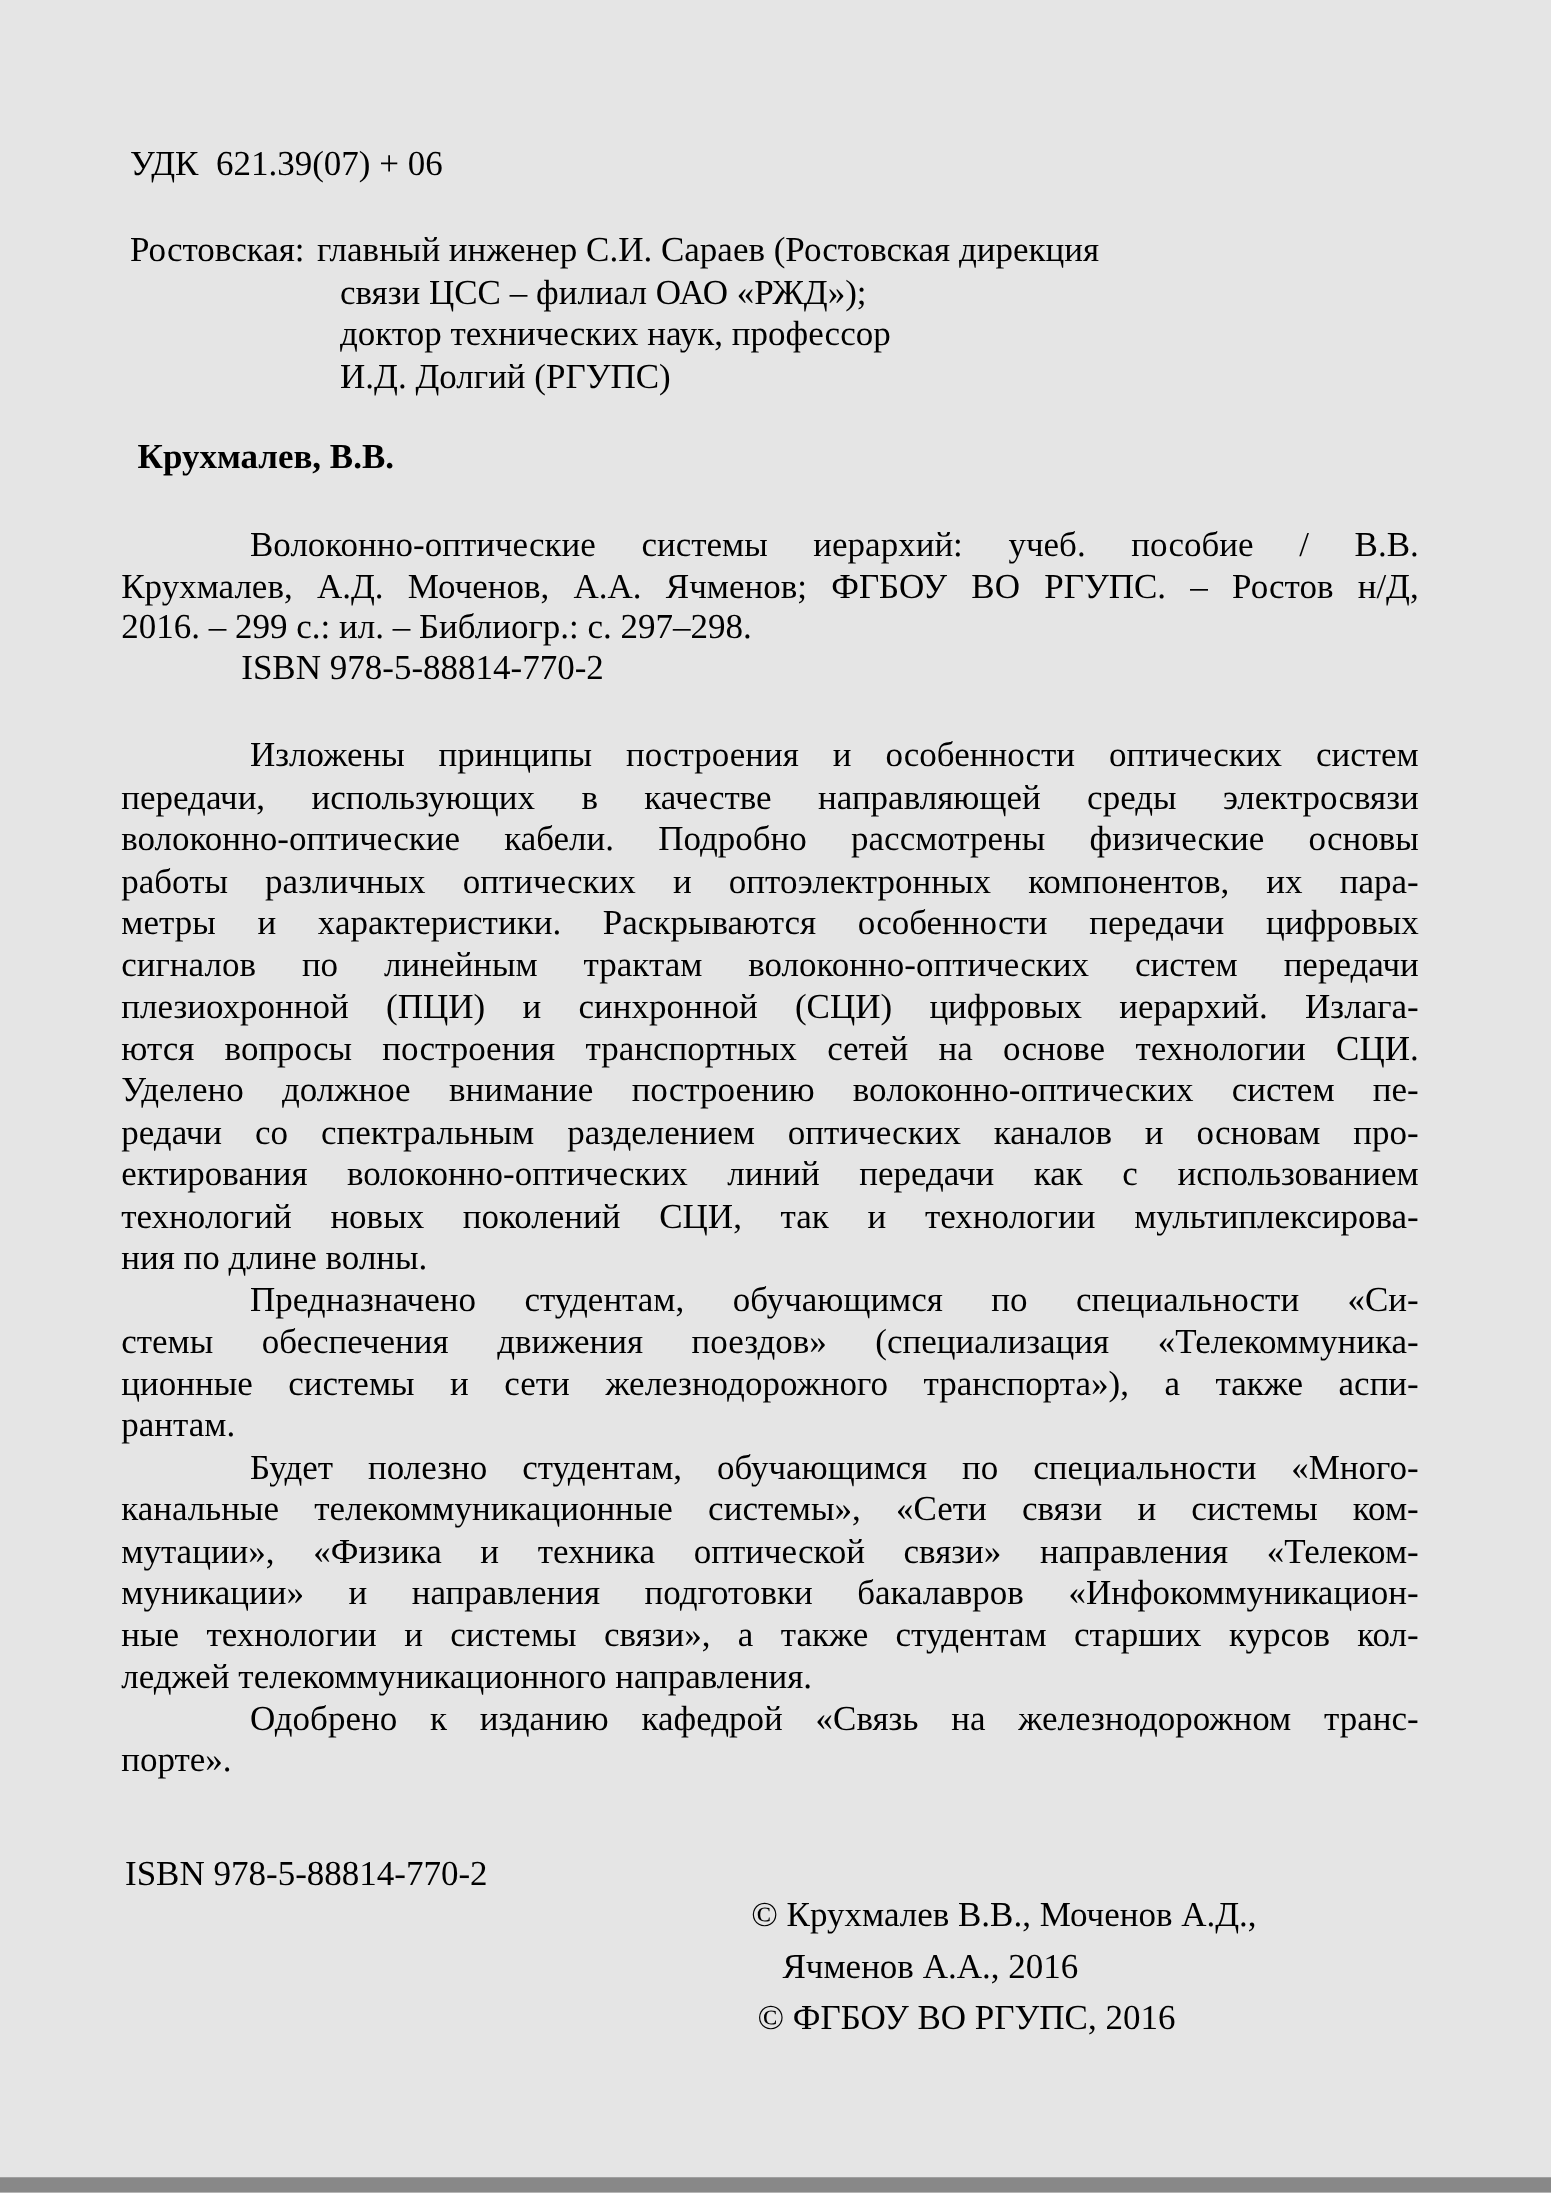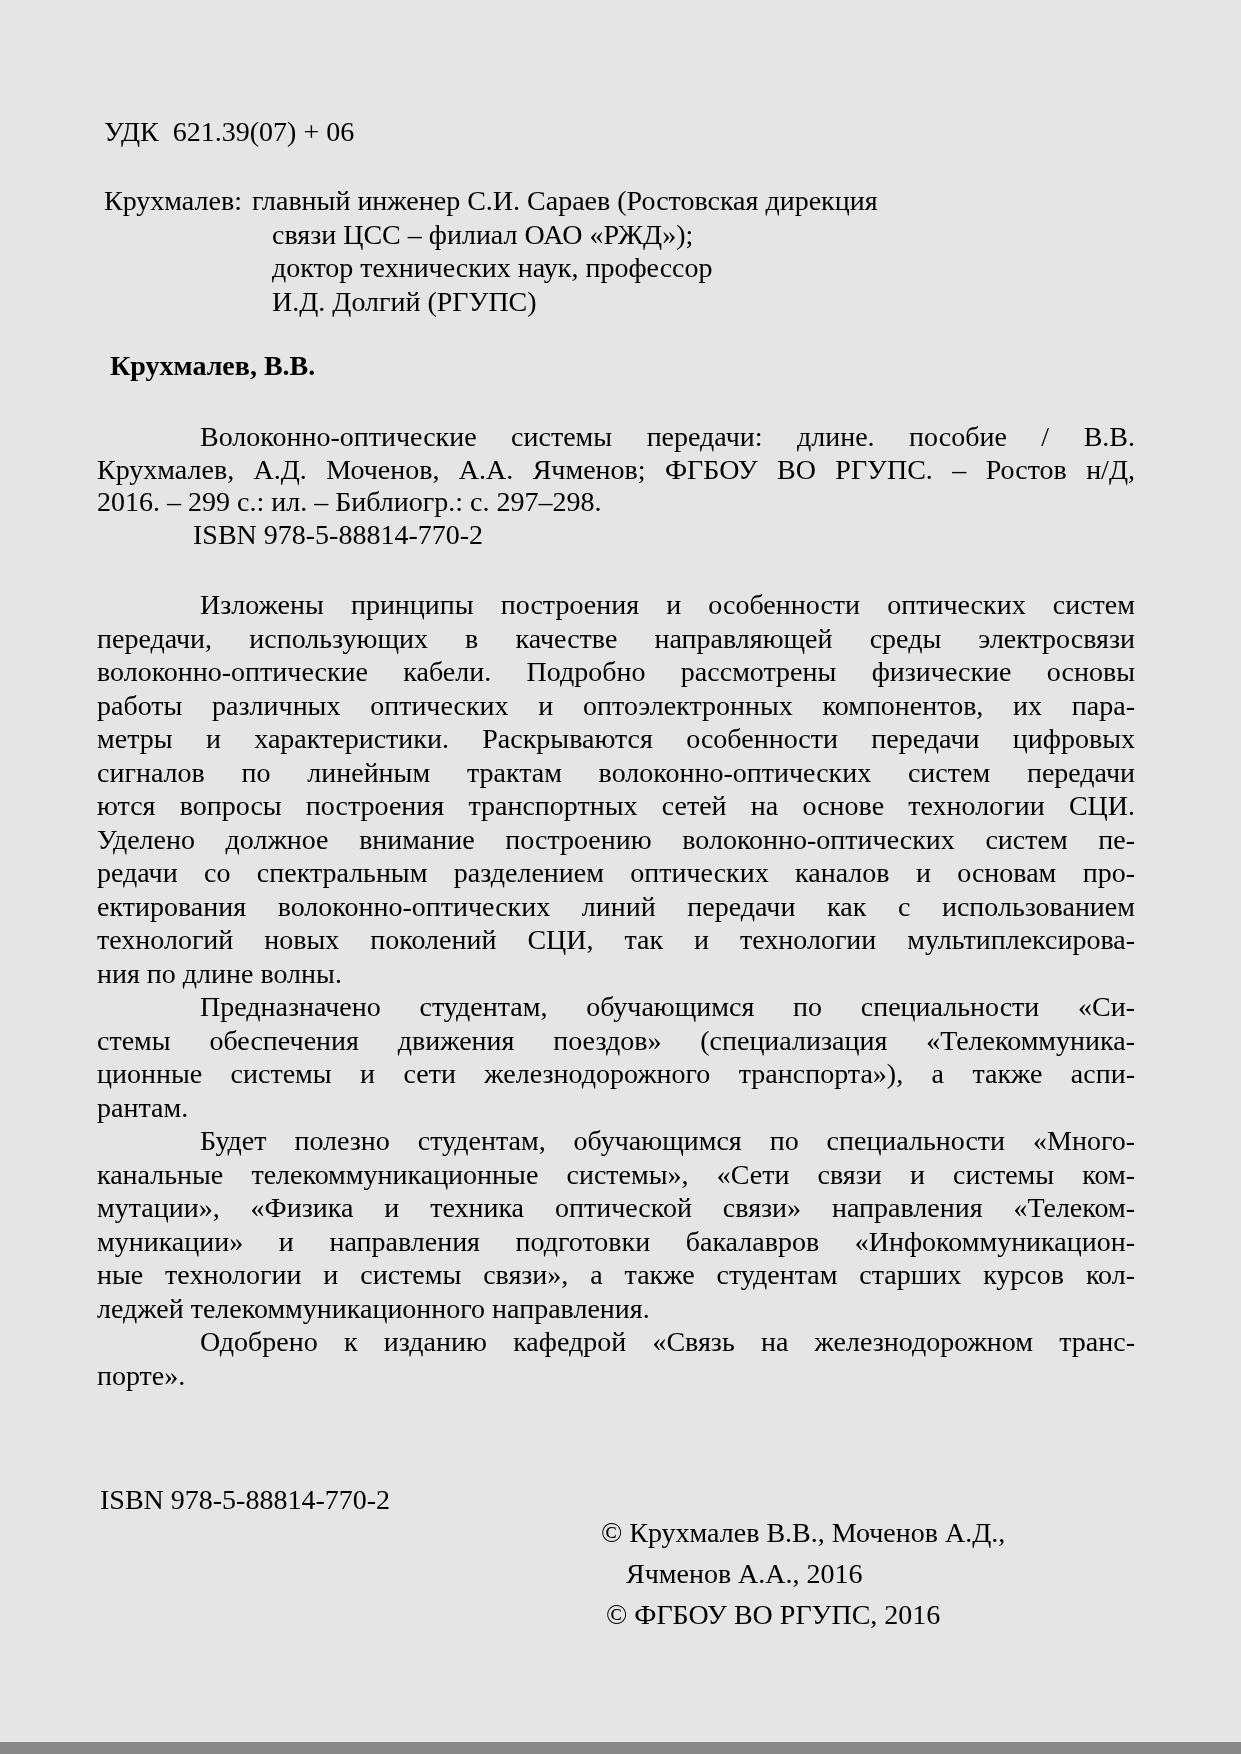--- a/index.html
+++ b/index.html
@@ -39,42 +39,43 @@
   #copyright .c3 { padding-left: 5px; }
 </style>
 </head>
 <body>
 
 <div class="page">
 
   <div id="udk" class="abs body-text">УДК  621.39(07) + 06</div>
 
   <div id="reviewers" class="abs body-text">
-    <div><span class="label">Крухмалев:</span><span>главный инженер С.И. Сараев (Ростовская дирекция</span></div>
+    <div><span class="label">Ростовская:</span><span>главный инженер С.И. Сараев (Ростовская дирекция</span></div>
     <div class="cont">связи ЦСС – филиал ОАО «РЖД»);</div>
     <div class="cont">доктор технических наук, профессор</div>
     <div class="cont">И.Д. Долгий (РГУПС)</div>
   </div>
 
   <div id="author-heading" class="abs body-text">Крухмалев, В.В.</div>
 
   <div id="biblio" class="abs body-text">
-    <div class="j ind">Волоконно-оптические системы передачи: длине. пособие / В.В.</div>
+    <div class="j ind">Волоконно-оптические системы иерархий: учеб. пособие / В.В.</div>
     <div class="j">Крухмалев, А.Д. Моченов, А.А. Ячменов; ФГБОУ ВО РГУПС. – Ростов н/Д,</div>
     <div class="last">2016. – 299 с.: ил. – Библиогр.: с. 297–298.</div>
     <div class="last ind-isbn">ISBN 978-5-88814-770-2</div>
   </div>
 
   <div id="annotation" class="abs body-text">
       <div class="j ind">Изложены принципы построения и особенности оптических систем</div>
       <div class="j">передачи, использующих в качестве направляющей среды электросвязи</div>
       <div class="j">волоконно-оптические кабели. Подробно рассмотрены физические основы</div>
       <div class="j">работы различных оптических и оптоэлектронных компонентов, их пара-</div>
       <div class="j">метры и характеристики. Раскрываются особенности передачи цифровых</div>
       <div class="j">сигналов по линейным трактам волоконно-оптических систем передачи</div>
+      <div class="j">плезиохронной (ПЦИ) и синхронной (СЦИ) цифровых иерархий. Излага-</div>
       <div class="j">ются вопросы построения транспортных сетей на основе технологии СЦИ.</div>
       <div class="j">Уделено должное внимание построению волоконно-оптических систем пе-</div>
       <div class="j">редачи со спектральным разделением оптических каналов и основам про-</div>
       <div class="j">ектирования волоконно-оптических линий передачи как с использованием</div>
       <div class="j">технологий новых поколений СЦИ, так и технологии мультиплексирова-</div>
       <div class="last">ния по длине волны.</div>
       <div class="j ind">Предназначено студентам, обучающимся по специальности «Си-</div>
       <div class="j">стемы обеспечения движения поездов» (специализация «Телекоммуника-</div>
       <div class="j">ционные системы и сети железнодорожного транспорта»), а также аспи-</div>
       <div class="last">рантам.</div>

